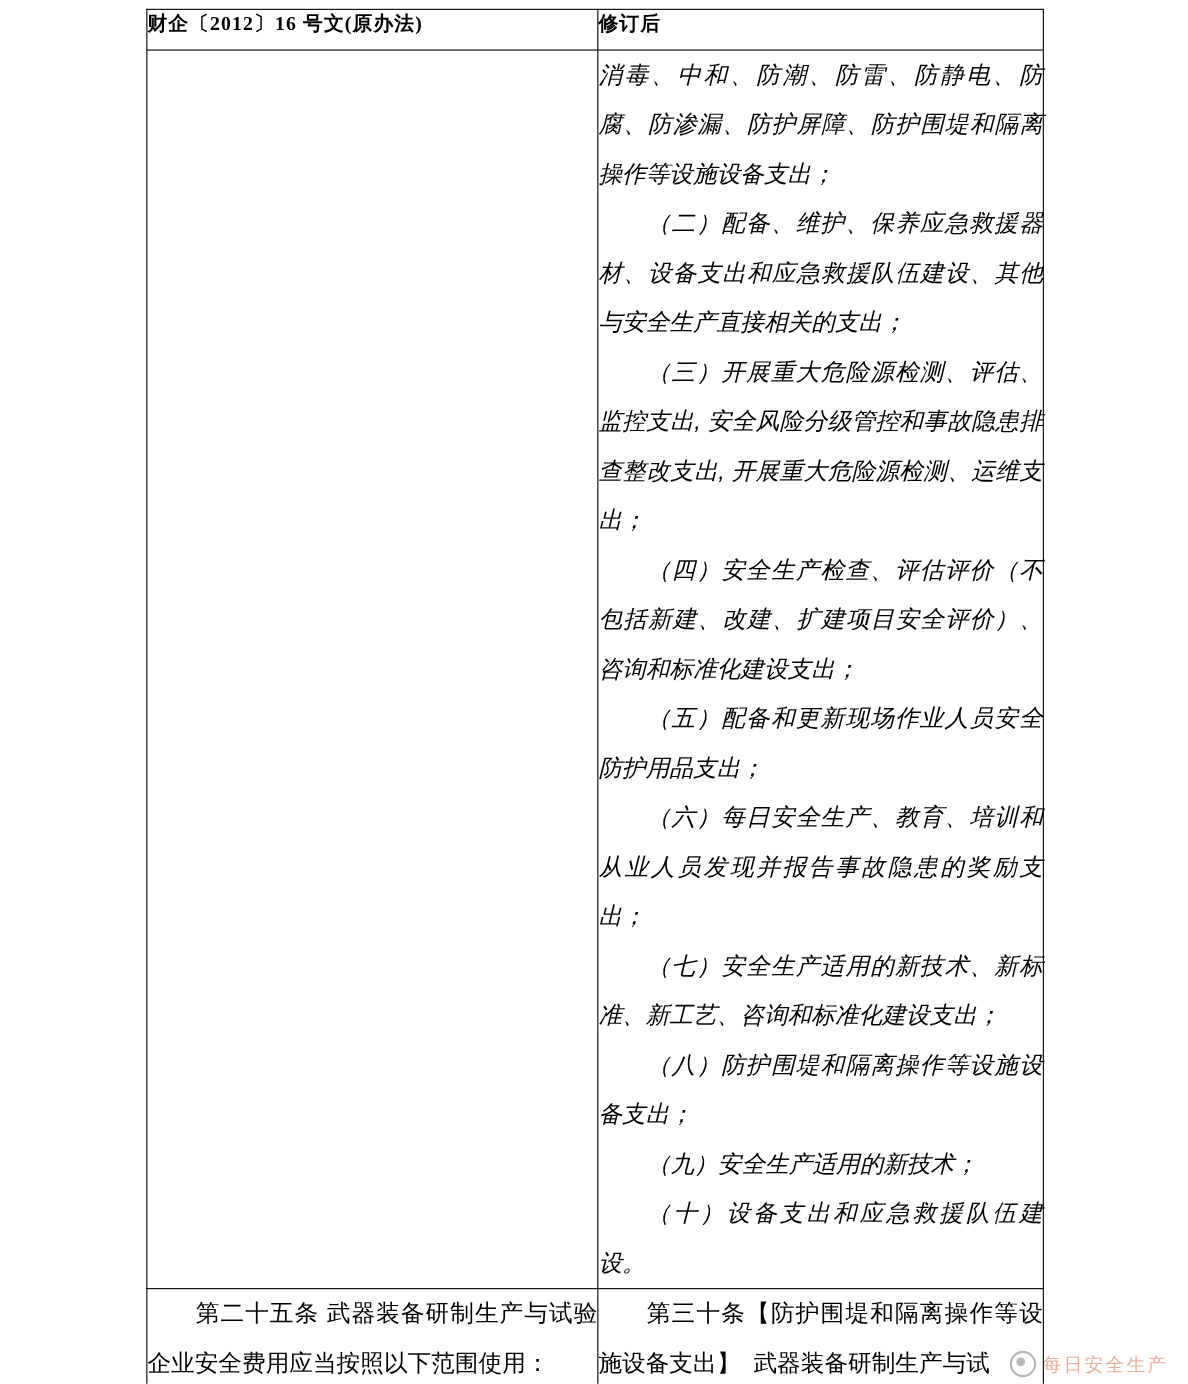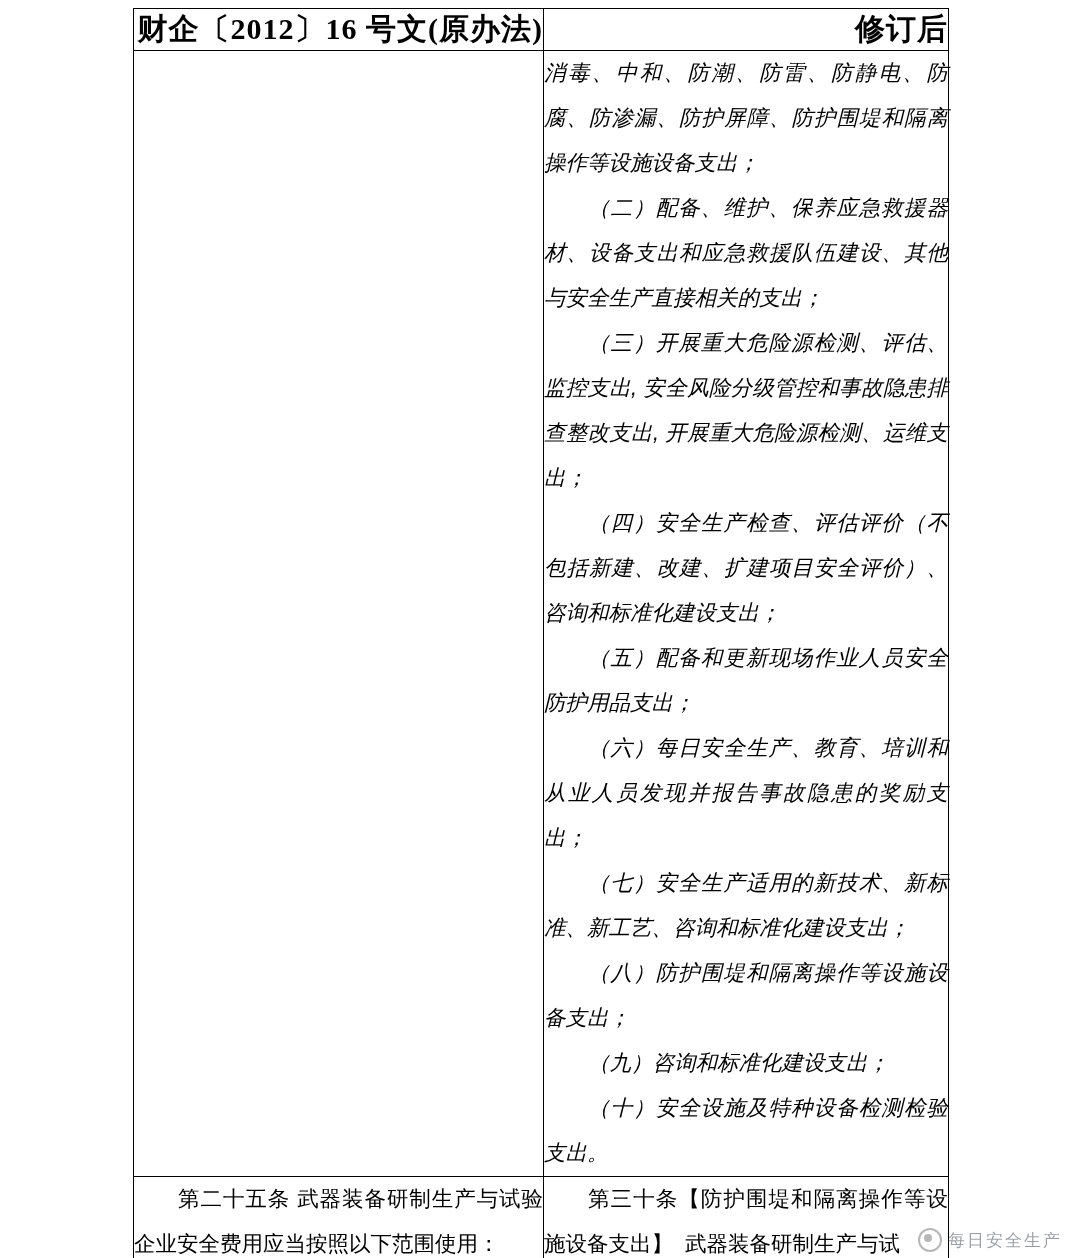--- a/index.html
+++ b/index.html
@@ -29,23 +29,23 @@
     width: 815px;
   }
   table.compare col.left { width: 410px; }
   table.compare col.right { width: 405px; }
   table.compare td, table.compare th {
     border: 1px solid #000000;
     vertical-align: top;
     padding: 0;
   }
   .hdr-cell {
-    text-align: right;
+    text-align: left;
     font-weight: bold;
-    font-size: 30px;
+    font-size: 18px;
     letter-spacing: 1px;
     padding: 14px 0 12px 0;
     height: 36px;
     font-family: "Liberation Serif", "DejaVu Serif", serif;
   }
   .body-cell {
     padding: 16px 14px 16px 14px;
     font-size: 21.5px;
     line-height: 45px;
     font-family: "Liberation Sans", "DejaVu Sans", sans-serif;
@@ -94,21 +94,21 @@
   .watermark {
     position: absolute;
     right: 18px;
     bottom: 14px;
     display: flex;
     align-items: center;
     gap: 6px;
     opacity: 0.42;
     font-family: "Liberation Sans", "DejaVu Sans", sans-serif;
     font-size: 17px;
-    color: #0f172a;
+    color: #c2410c;
     letter-spacing: 2px;
     white-space: nowrap;
   }
   .wm-logo {
     width: 20px;
     height: 20px;
     border-radius: 50%;
     border: 2px solid #555;
     position: relative;
     flex: 0 0 auto;
@@ -145,22 +145,22 @@
         <td class="body-cell empty-cell"></td>
         <td class="body-cell">
           <p>消毒、中和、防潮、防雷、防静电、防腐、防渗漏、防护屏障、防护围堤和隔离操作等设施设备支出；</p>
           <p class="indent">（二）配备、维护、保养应急救援器材、设备支出和应急救援队伍建设、其他与安全生产直接相关的支出；</p>
           <p class="indent">（三）开展重大危险源检测、评估、监控支出, 安全风险分级管控和事故隐患排查整改支出, 开展重大危险源检测、运维支出；</p>
           <p class="indent">（四）安全生产检查、评估评价（不包括新建、改建、扩建项目安全评价）、咨询和标准化建设支出；</p>
           <p class="indent">（五）配备和更新现场作业人员安全防护用品支出；</p>
           <p class="indent">（六）每日安全生产、教育、培训和从业人员发现并报告事故隐患的奖励支出；</p>
           <p class="indent">（七）安全生产适用的新技术、新标准、新工艺、咨询和标准化建设支出；</p>
           <p class="indent">（八）防护围堤和隔离操作等设施设备支出；</p>
-          <p class="indent">（九）咨询和标准化建设支出；</p>
-          <p class="indent">（十）安全设施及特种设备检测检验支出。</p>
+          <p class="indent">（九）安全生产适用的新技术；</p>
+          <p class="indent">（十）设备支出和应急救援队伍建设。</p>
         </td>
       </tr>
       <tr class="row-last">
         <td class="last-left">
           <p><span class="strong">第二十五条</span>&nbsp;<span>武器装备研制生产与试验企业安全费用应当按照以下范围使用：</span></p>
         </td>
         <td class="last-right">
           <p><span class="strong">第三十条【防护围堤和隔离操作等设施设备支出】</span>&nbsp;&nbsp;<span>武器装备研制生产与试</span></p>
         </td>
       </tr>

